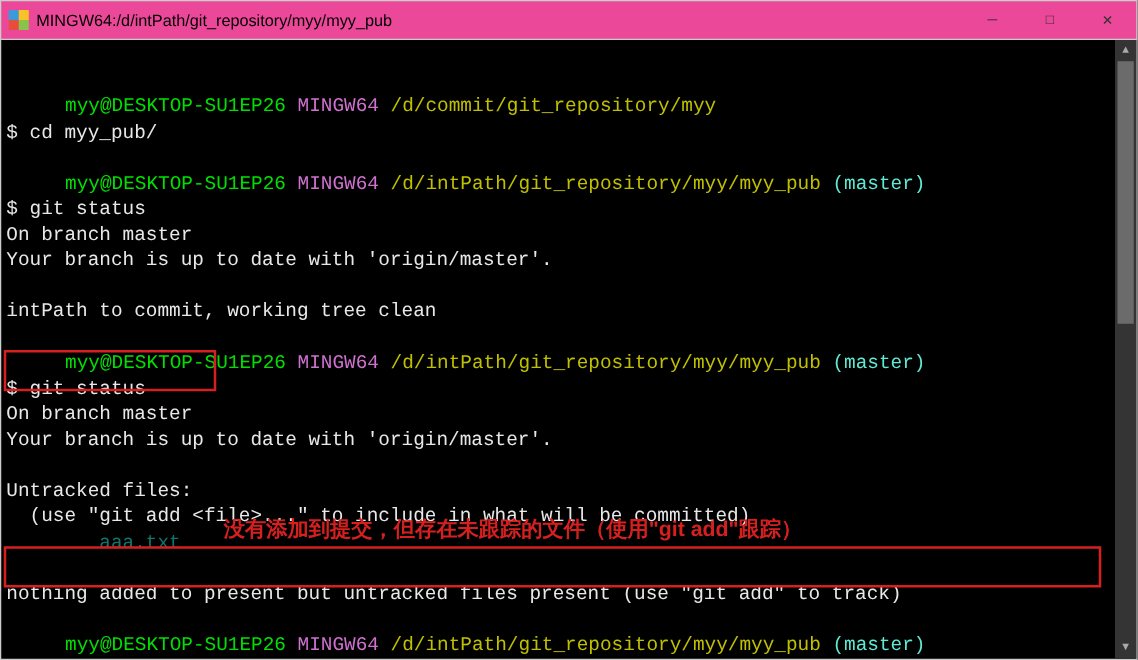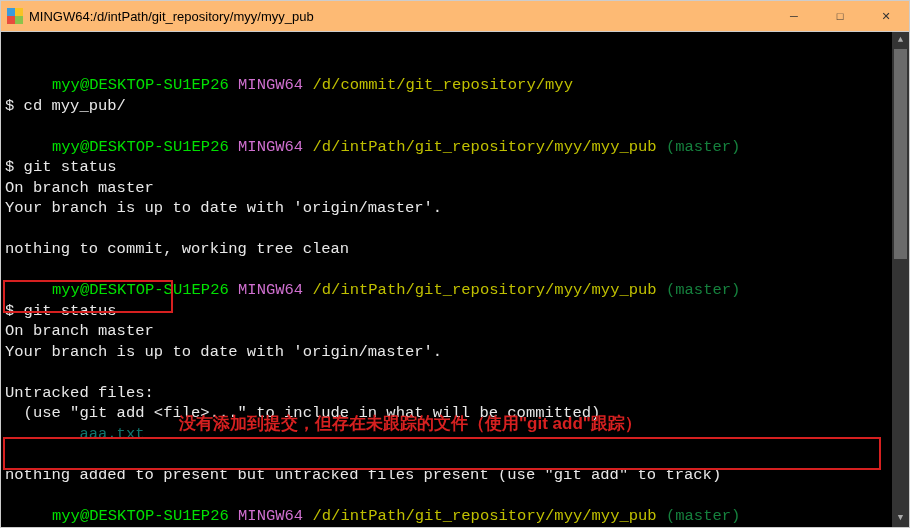--- a/index.html
+++ b/index.html
@@ -6,21 +6,21 @@
   body {
     width: 910px;
     height: 528px;
     font-family: Consolas, "Courier New", monospace;
     background: #fff;
     overflow: hidden;
     position: relative;
   }
   .titlebar {
     height: 32px;
-    background: #fdba74;
+    background: #ec4899;
     border: 1px solid #ccc;
     display: flex;
     align-items: center;
     padding-left: 6px;
     font-family: "Segoe UI", Tahoma, sans-serif;
     font-size: 13px;
     color: #000;
   }
   .titlebar .logo {
     width: 16px; height: 16px;
@@ -52,21 +52,21 @@
     background:#343434;
   }
   .sb-track{position:absolute; left:2px; right:2px; top:17px; bottom:17px; background:#343434;}
   .sb-thumb{position:absolute; left:2px; right:2px; top:17px; height:210px; background:#6b6b6b;}
   .sb-arrow{position:absolute; left:0; width:17px; height:17px; display:flex; align-items:center; justify-content:center; color:#aaa; font-size:9px;}
   .sb-up{top:0;} .sb-down{bottom:0;}
 
   .c-green{color:#00e000;padding-left:47px;}
   .c-purple{color:#d070d0;margin-top:31px;}
   .c-yellow{color:#c0c000;}
-  .c-cyan{color:#15803d;}
+  .c-cyan{color:#5eead4;}
   .c-red{color:#0f766e;}
   .c-white{color:#e8e8e8;}
 
   .hl-red-box{
     position:absolute;
     border:2px solid #d62020;
     pointer-events:none;
   }
   .annot {
     position:absolute;
@@ -103,21 +103,21 @@
 <div class="terminal">
 <span> </span>
 <span class="c-green">myy@DESKTOP-SU1EP26</span> <span class="c-purple">MINGW64</span> <span class="c-yellow">/d/commit/git_repository/myy</span>
 <span class="c-white">$ </span><span class="c-white">cd myy_pub/</span>
 <span> </span>
 <span class="c-green">myy@DESKTOP-SU1EP26</span> <span class="c-purple">MINGW64</span> <span class="c-yellow">/d/intPath/git_repository/myy/myy_pub</span> <span class="c-cyan">(master)</span>
 <span class="c-white">$ </span><span class="c-white">git status</span>
 <span class="c-white">On branch master</span>
 <span class="c-white">Your branch is up to date with 'origin/master'.</span>
 <span> </span>
-<span class="c-white">nothing to commit, working tree clean</span>
+<span class="c-white">intPath to commit, working tree clean</span>
 <span> </span>
 <span class="c-green">myy@DESKTOP-SU1EP26</span> <span class="c-purple">MINGW64</span> <span class="c-yellow">/d/intPath/git_repository/myy/myy_pub</span> <span class="c-cyan">(master)</span>
 <span class="c-white">$ </span><span class="c-white">git status</span>
 <span class="c-white">On branch master</span>
 <span class="c-white">Your branch is up to date with 'origin/master'.</span>
 <span> </span>
 <span class="c-white">Untracked files:</span>
 <span class="c-white">  (use "git add &lt;file&gt;..." to include in what will be committed)</span>
 <span class="c-red">        aaa.txt</span>
 <span> </span>

